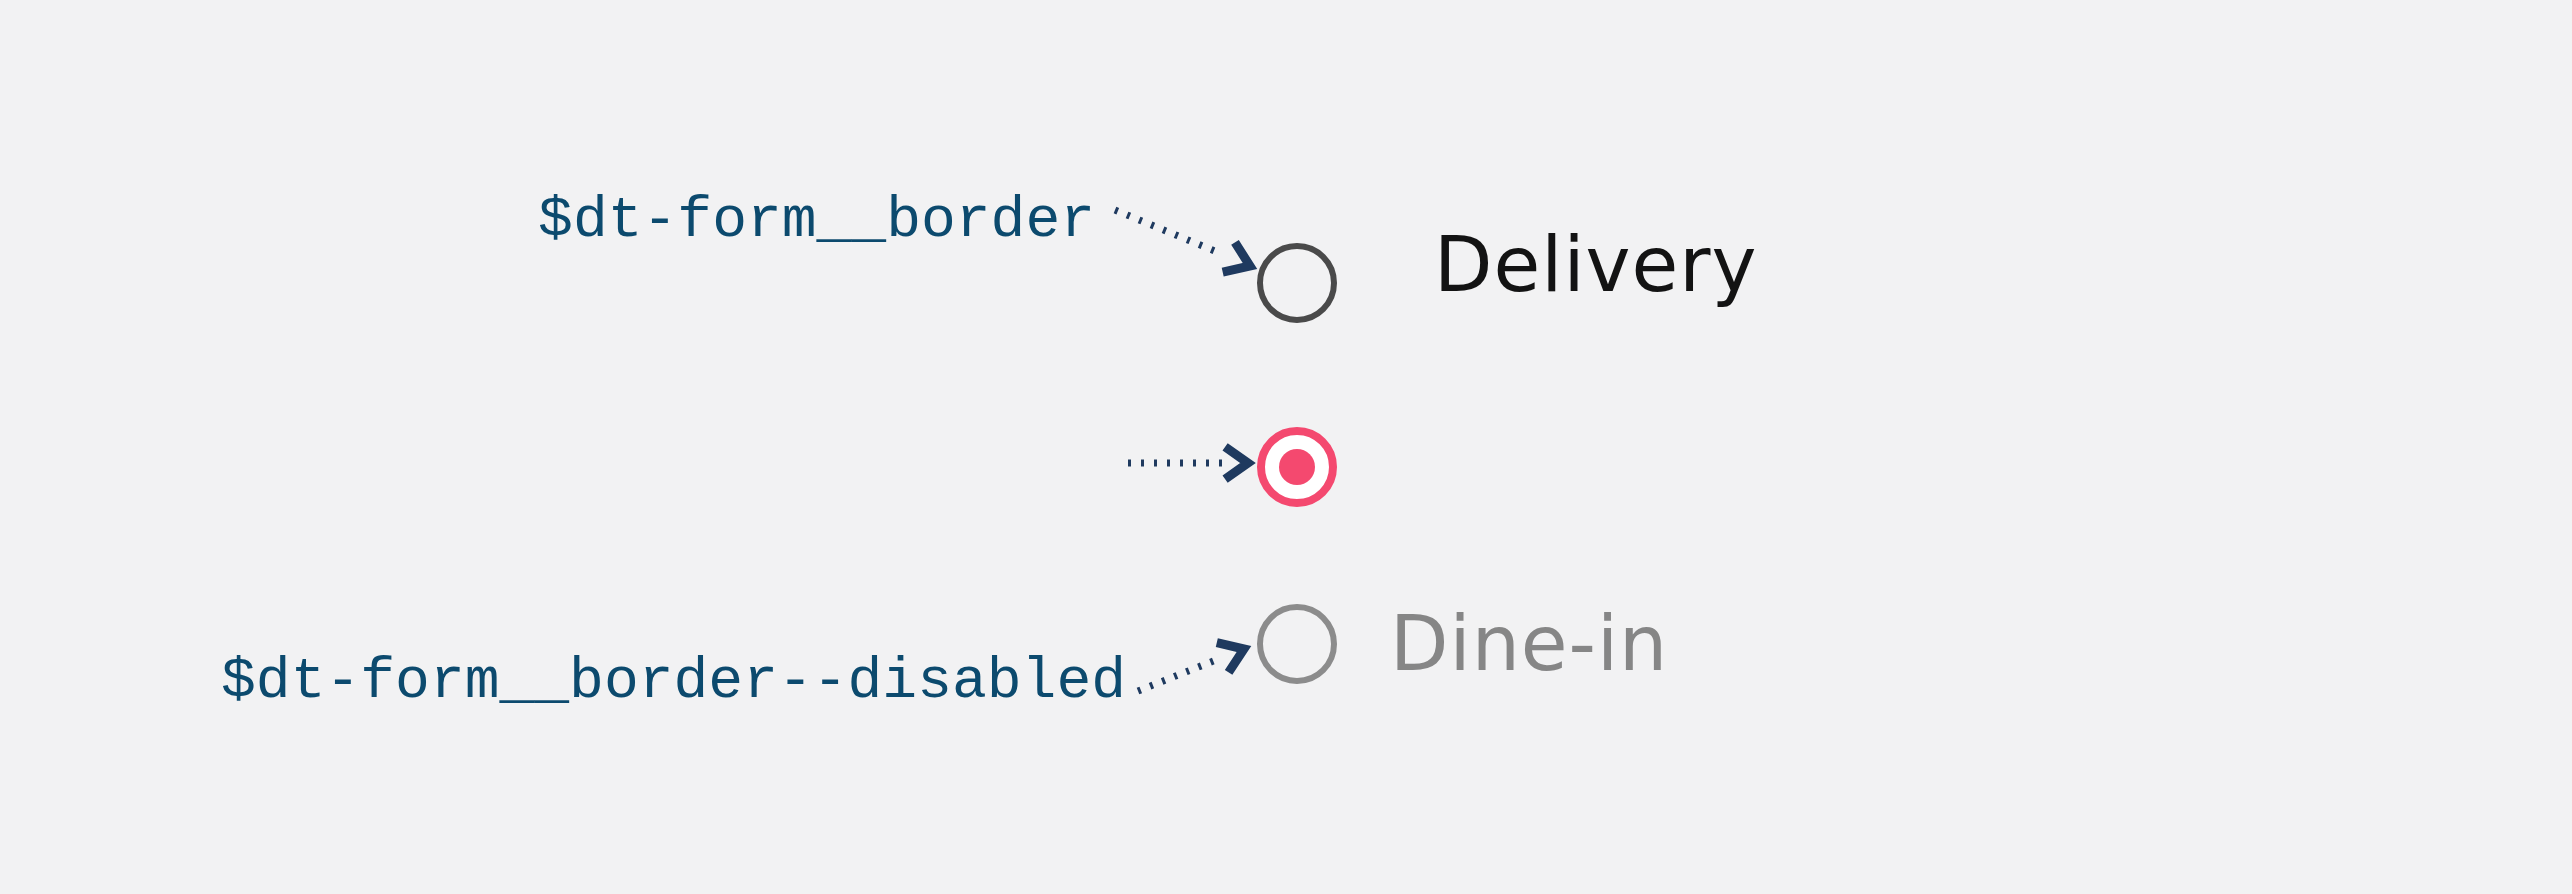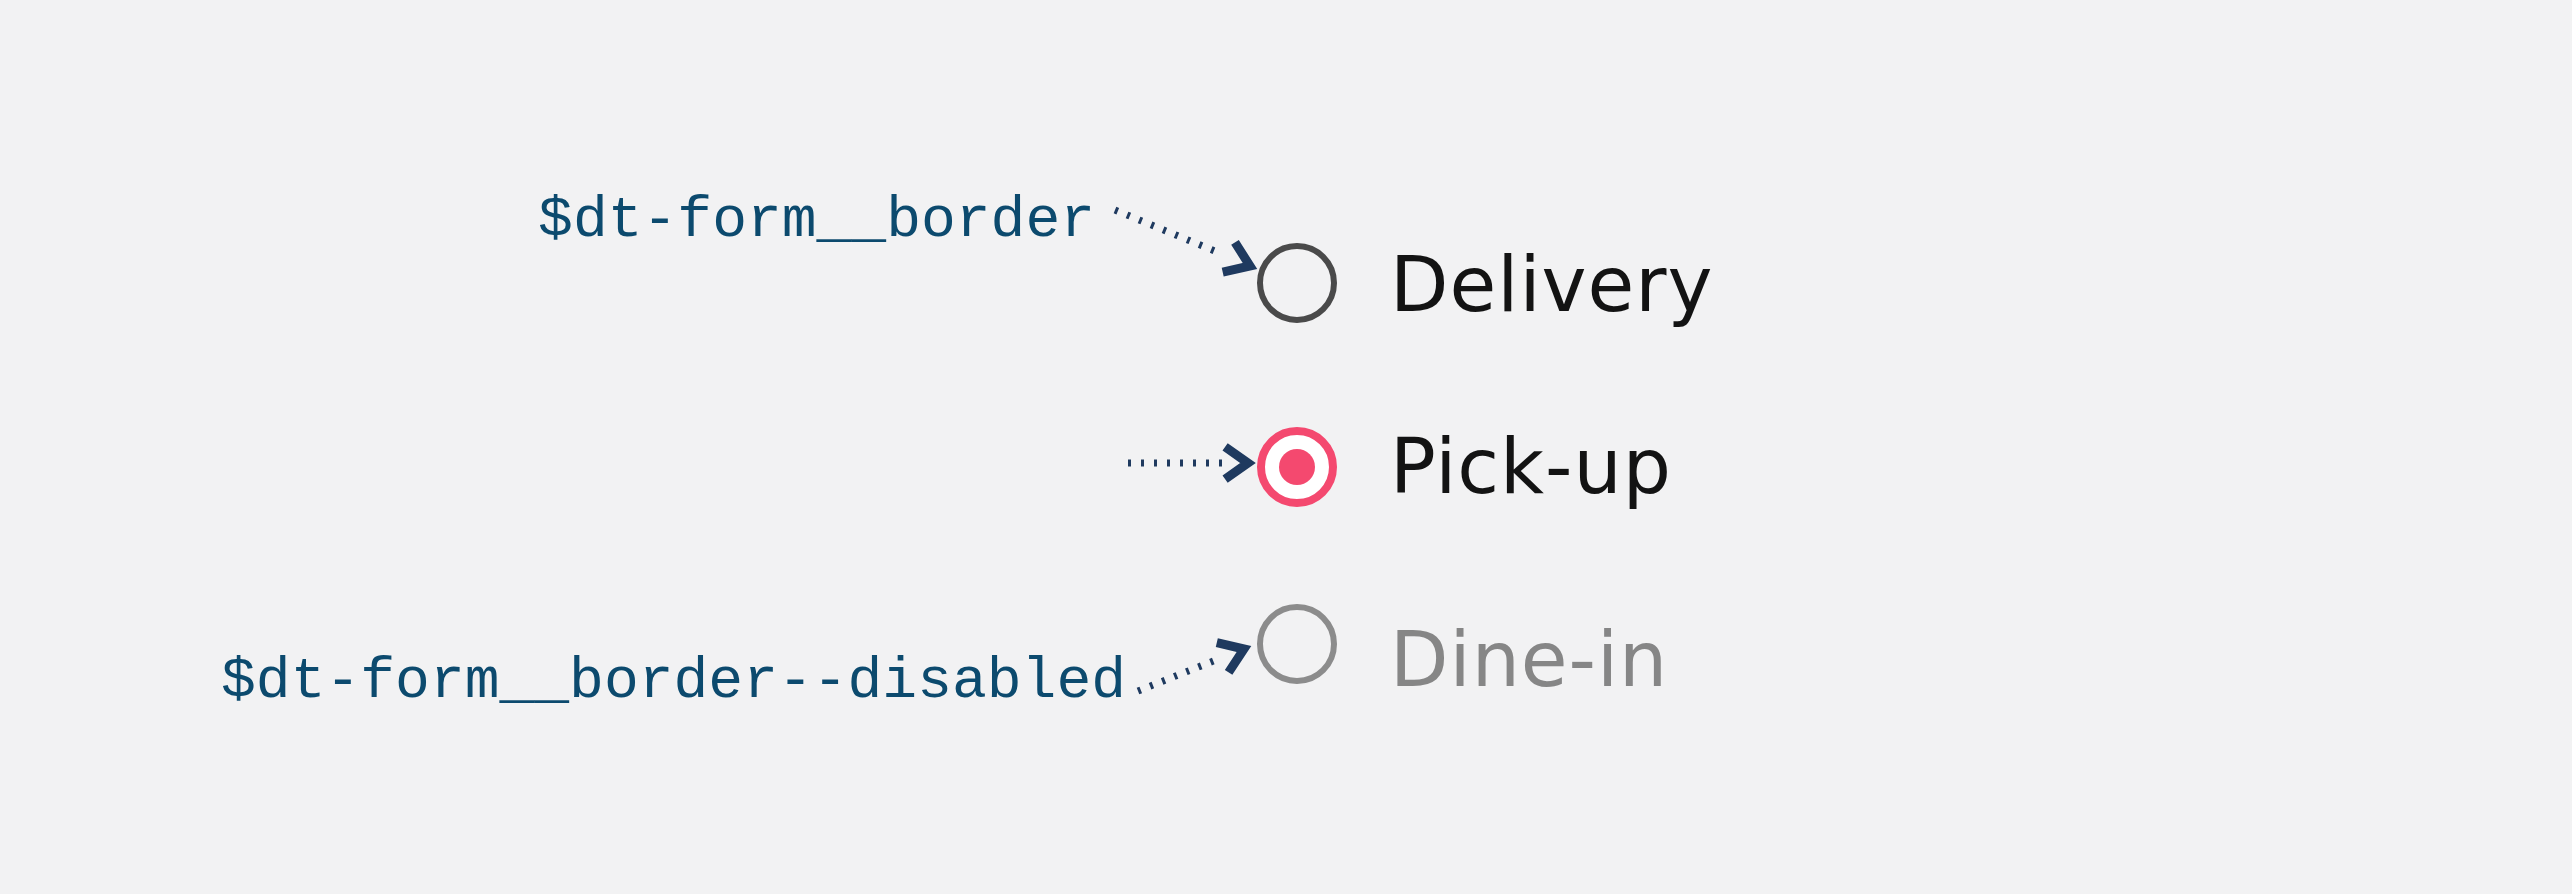--- a/index.html
+++ b/index.html
@@ -61,23 +61,23 @@
   .opt-label {
     position: absolute;
     left: 1390px;
     height: 100px; line-height: 100px;
     font-family: "DejaVu Sans", "Liberation Sans", sans-serif;
     font-size: 76px; font-weight: 500;
     letter-spacing: 1px;
     color: #131313;
     white-space: nowrap;
   }
-  .opt-1 { top: 235px; }
+  .opt-1 { top: 215px; margin-left: 44px; }
   .opt-2 { top: 417px; }
-  .opt-3 { top: 610px; color: #868686; }
+  .opt-3 { top: 594px; color: #868686; }
 </style>
 </head>
 <body>
 
 <div class="canvas">
 
   <div class="token token-1">$dt-form__border</div>
   <div class="token token-3">$dt-form__border--disabled</div>
 
   <svg class="arrow arrow-1" width="170" height="100" viewBox="0 0 170 100">
@@ -92,18 +92,17 @@
     <line class="dots" x1="13" y1="79" x2="96" y2="46"></line>
     <polyline class="head" points="103.6,60.4 119,37 91.8,30.6"></polyline>
   </svg>
 
   <div class="radio radio-1" role="radio" aria-checked="false"></div>
   <div class="opt-label opt-1">Delivery</div>
 
   <div class="radio radio-2" role="radio" aria-checked="true">
     <div class="dot"></div>
   </div>
-  <div class="opt-label opt-2">Pick-up</div>
 
   <div class="radio radio-3" role="radio" aria-checked="false" aria-disabled="true"></div>
   <div class="opt-label opt-3">Dine-in</div>
 
 </div>
 
 </body></html>

